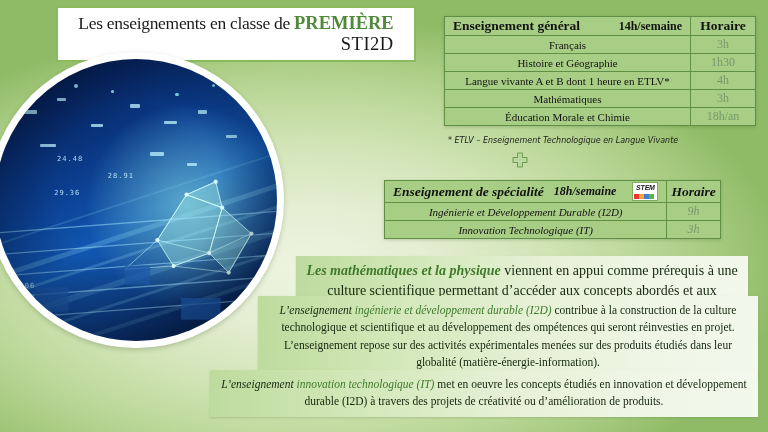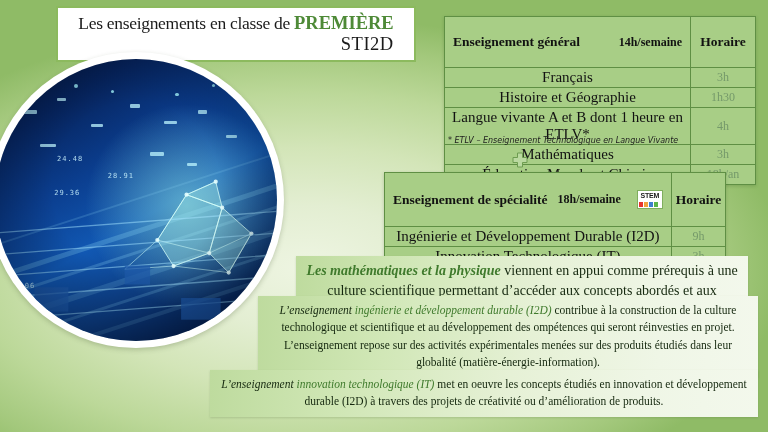--- a/index.html
+++ b/index.html
@@ -59,31 +59,31 @@
   }
   table.grid td,table.grid th{
     border:1px solid #5f8f44;
     padding:1px 4px;
     font-family:"Liberation Serif", serif;
     text-align:center;
     color:#121212;
     background:#a8ce86;
   }
   table.grid th{font-weight:bold;font-size:13.5px;background:#a8ce86;}
-  table.grid td{font-size:15px;}
+  table.grid td{font-size:11px;}
   table.grid td.hr{color:#74996a;font-size:12px;}
-  .th-inner{display:flex;align-items:center;justify-content:space-between;gap:10px;padding:16px 4px;white-space:nowrap;}
+  .th-inner{display:flex;align-items:center;justify-content:space-between;gap:10px;padding:0 4px;white-space:nowrap;}
   .th-inner .lead{font-size:13.5px;}
   .th-inner .sub{font-size:12px;}
 
   #tbl-general{left:444px;top:16px;width:312px;}
   #tbl-general th.c1,#tbl-general td.c1{width:248px;}
   #tbl-general th.c2,#tbl-general td.c2{width:60px;}
 
-  #tbl-spec{left:384px;top:172px;width:328px;}
+  #tbl-spec{left:384px;top:180px;width:328px;font-style:italic;}
   #tbl-spec th.c1,#tbl-spec td.c1{width:262px;}
   #tbl-spec th.c2,#tbl-spec td.c2{width:62px;}
 
   #etlv-note{
     position:absolute;left:448px;top:136px;width:300px;
     font-family:"DejaVu Sans",sans-serif;font-style:italic;font-size:8px;
     color:#1d1d1d;text-align:left;
   }
 
   

